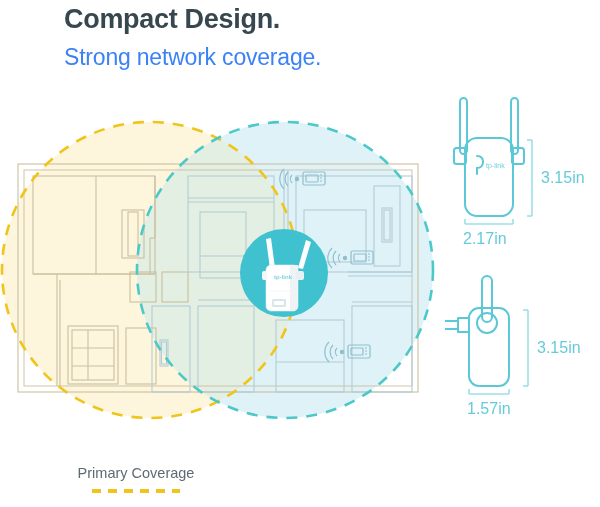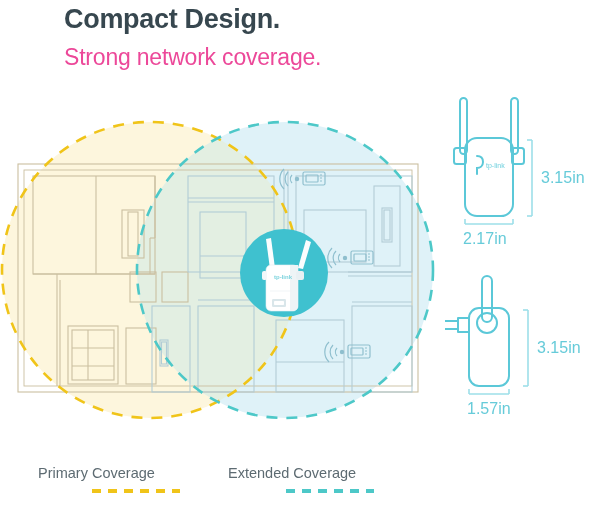--- a/index.html
+++ b/index.html
@@ -25,21 +25,21 @@
     color: #37474f;
     letter-spacing: -0.3px;
     line-height: 34px;
     text-align: right;
   }
   .subtitle {
     position: absolute;
     left: 64px; top: 42px;
     font-size: 23px;
     font-weight: normal;
-    color: #ec4899;
+    color: #3b82f6;
     letter-spacing: -0.2px;
     line-height: 30px;
   }
 
   
   #coverage {
     position: absolute;
     left: 0; top: 90px;
     width: 450px; height: 360px;
   }
@@ -52,21 +52,21 @@
   }
 
   
   #legend {
     position: absolute;
     left: 0; top: 460px;
     width: 450px; height: 47px;
   }
   .legend-item {
     position: absolute;
-    text-align: left;
+    text-align: center;
   }
   .legend-label {
     font-size: 14.5px;
     color: #5d6b72;
     white-space: nowrap;
     line-height: 18px;
   }
   .legend-dash {
     margin-top: 7px;
     height: 4px;
@@ -285,21 +285,15 @@
     <text x="27" y="324" font-family="Liberation Sans, sans-serif" font-size="16" fill="#66cbd9">1.57in</text>
   </svg>
 
   <div id="legend">
     <div class="legend-item" id="legend-primary">
       <div class="legend-label">Primary Coverage</div>
       <svg class="legend-dash" viewBox="0 0 88 4" preserveAspectRatio="none" style="display:block;margin-left:auto;margin-right:auto;">
         <line x1="0" y1="2" x2="88" y2="2" stroke="#f0c419" stroke-width="4" stroke-dasharray="9 7"></line>
       </svg>
     </div>
-    <div class="legend-item" id="legend-extended">
-      <div class="legend-label">Extended Coverage</div>
-      <svg class="legend-dash" viewBox="0 0 88 4" preserveAspectRatio="none" style="display:block;margin-left:auto;margin-right:auto;">
-        <line x1="0" y1="2" x2="88" y2="2" stroke="#4dc8c8" stroke-width="4" stroke-dasharray="9 7"></line>
-      </svg>
-    </div>
   </div>
 
 </div>
 
 </body></html>

